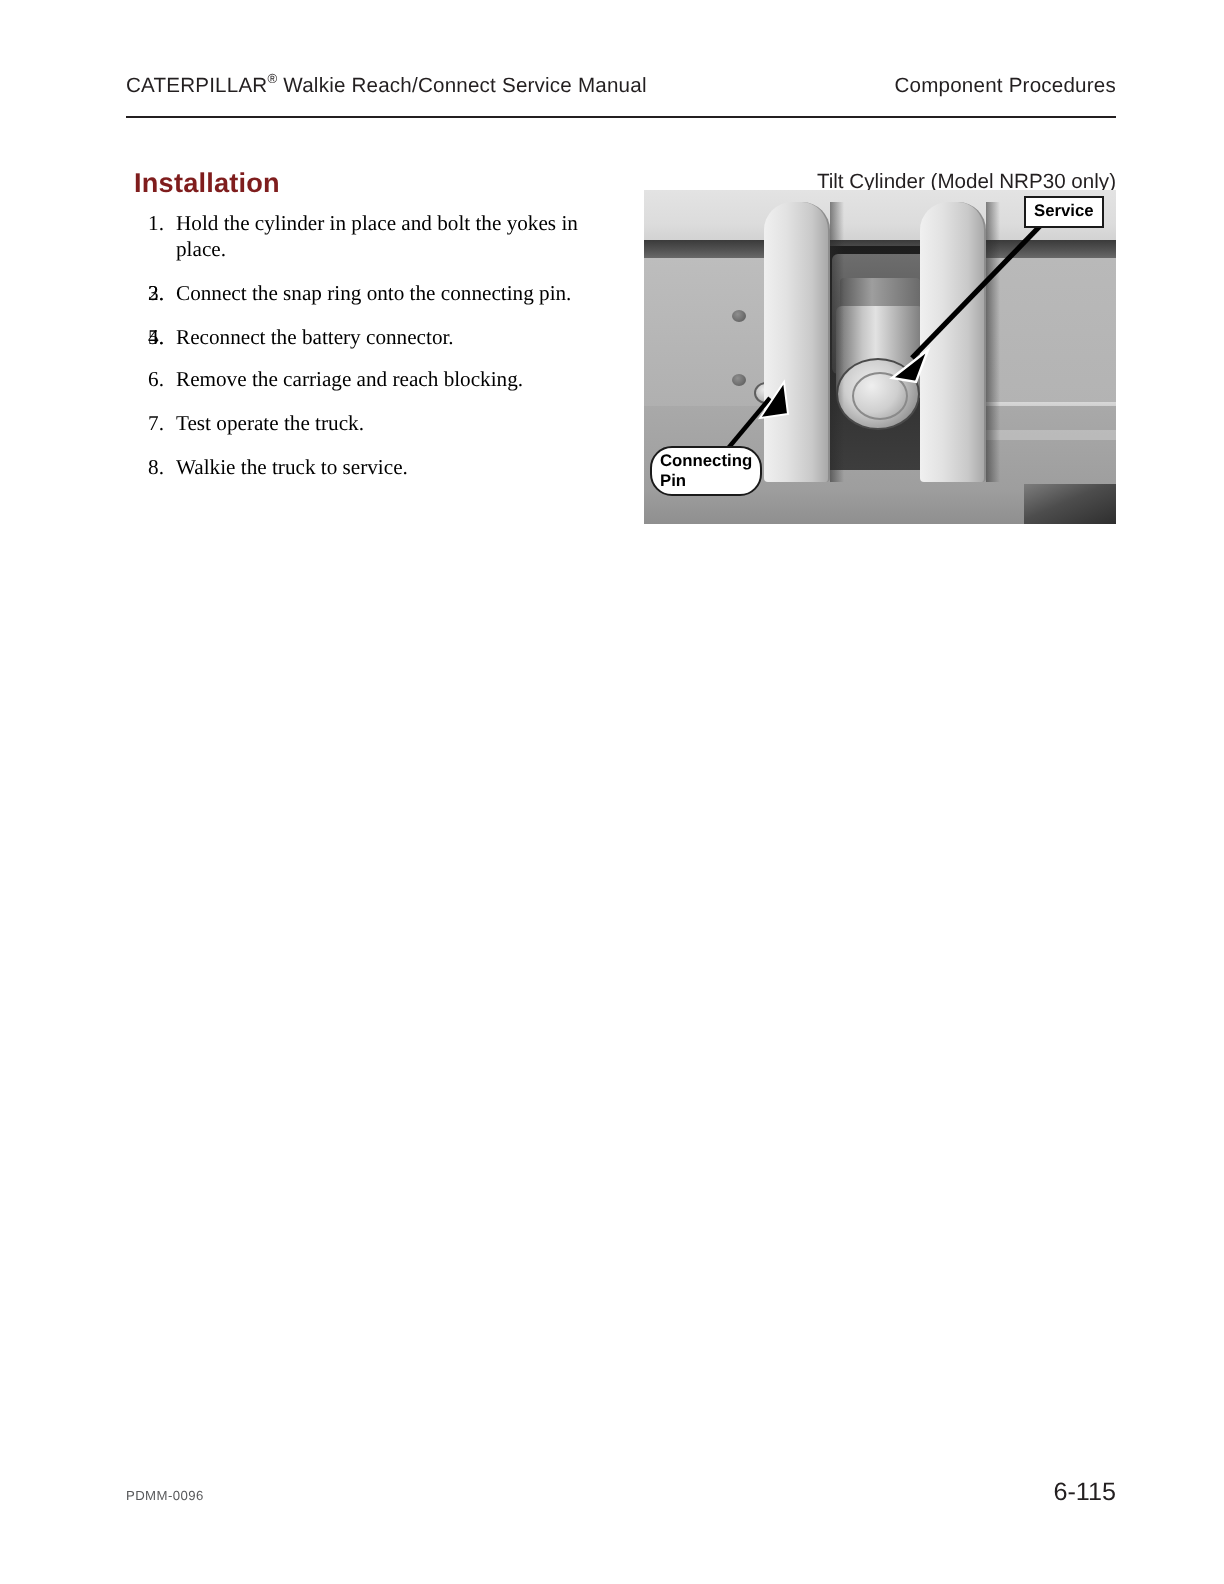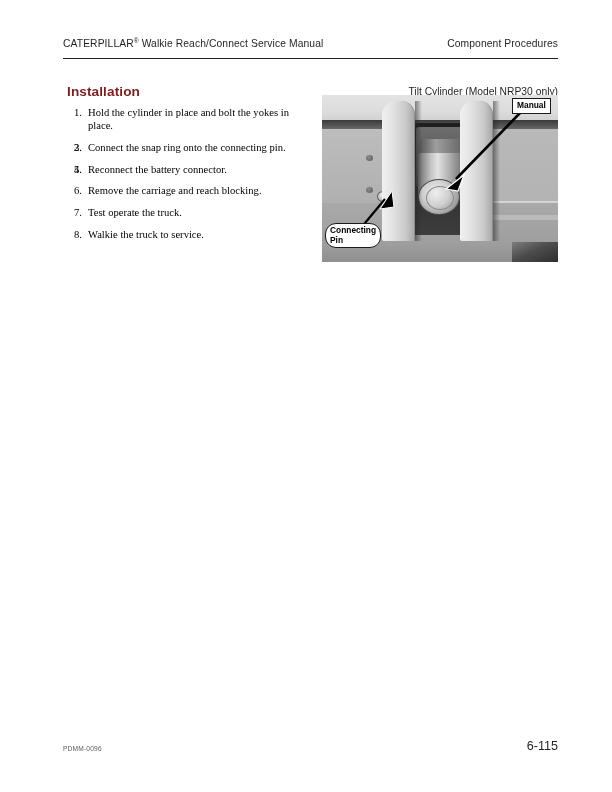--- a/index.html
+++ b/index.html
@@ -375,21 +375,21 @@
         <g>
           <line x1="198" y1="18" x2="134" y2="84" stroke="#000000" stroke-width="2.6"></line>
           <polygon points="124,94 142,80 136,96" fill="#000000" stroke="#ffffff" stroke-width="1.2"></polygon>
         </g>
         <g>
           <line x1="38" y1="134" x2="63" y2="104" stroke="#000000" stroke-width="2.2"></line>
           <polygon points="70,96 58,114 72,112" fill="#000000" stroke="#ffffff" stroke-width="1"></polygon>
         </g>
       </svg>
 
-      <div class="callout piston">Manual</div>
+      <div class="callout piston">Service</div>
       <div class="callout connecting">Connecting
 Pin</div>
     </div>
 
   </div>
 
   <div class="footer-left">PDMM-0096</div>
   <div class="footer-right">6-115</div>
 
 </div>

